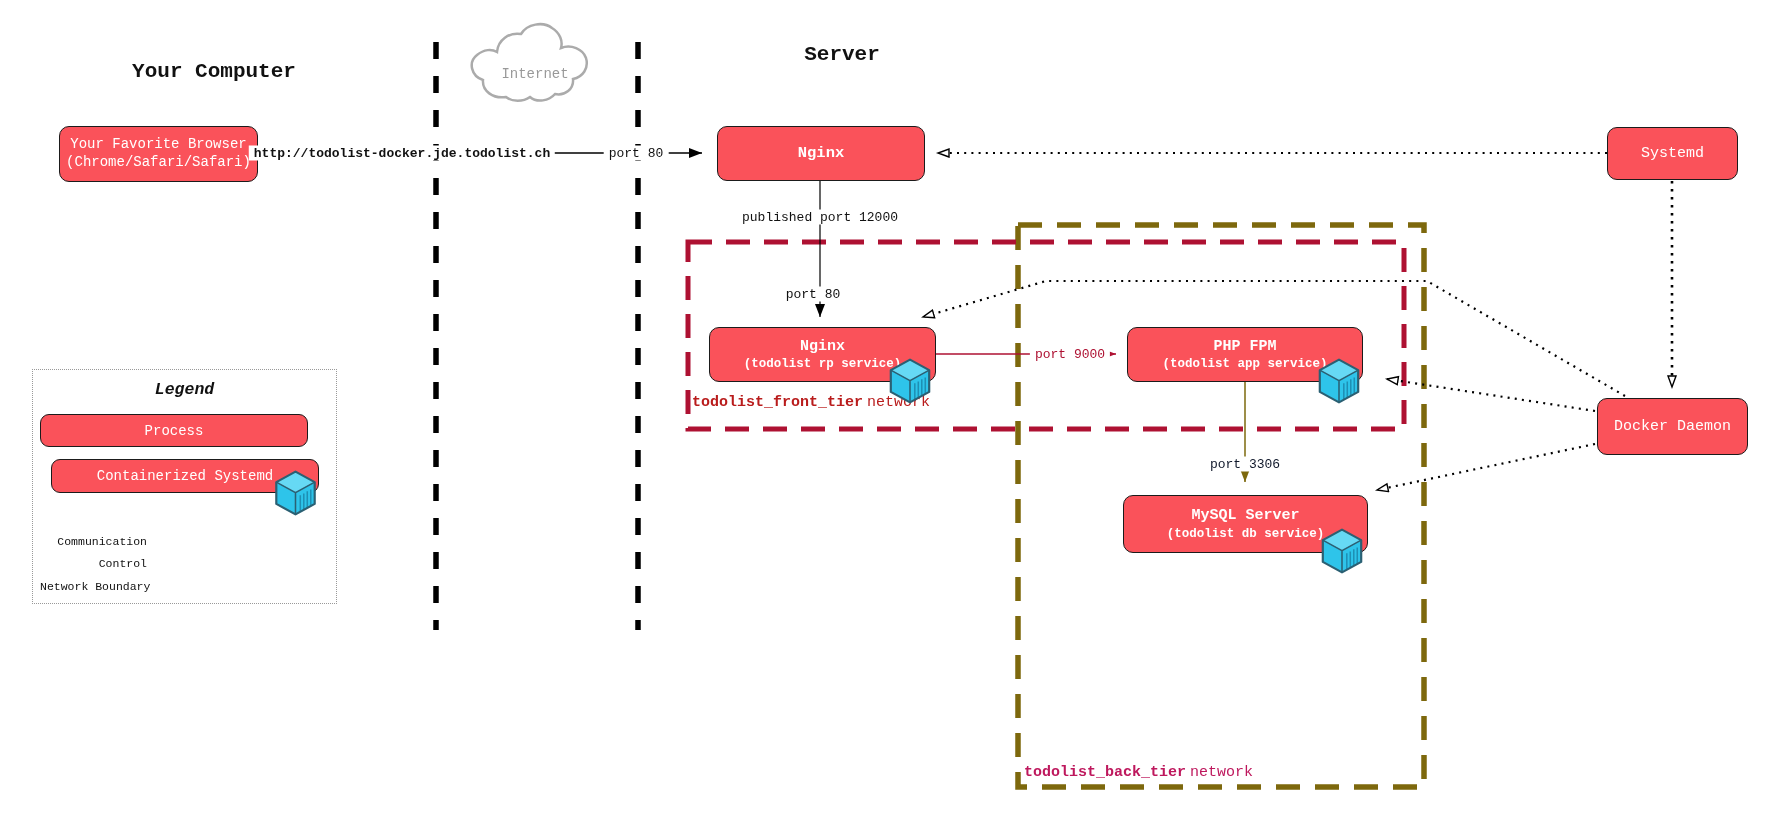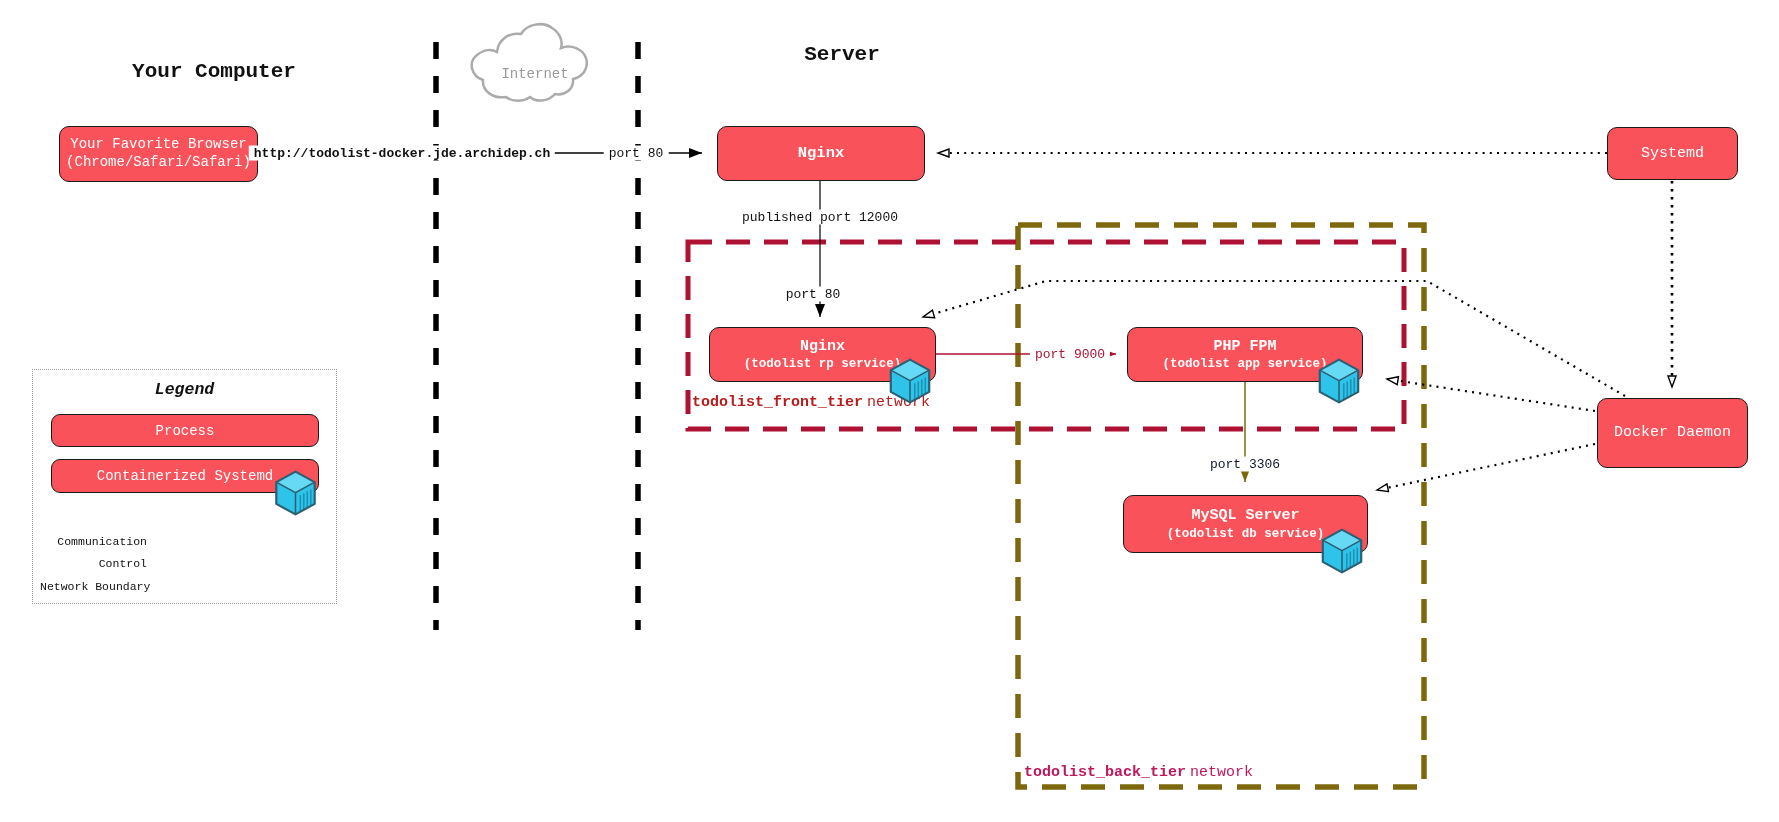--- a/index.html
+++ b/index.html
@@ -112,21 +112,21 @@
   </div>
 
   <div class="node" style="left:717px;top:126px;width:208px;height:55px;">
     <span class="node-bold-single">Nginx</span>
   </div>
 
   <div class="node" style="left:1607px;top:127px;width:131px;height:53px;">
     <span class="plain">Systemd</span>
   </div>
 
-  <div class="node" style="left:1597px;top:398px;width:151px;height:70px;">
+  <div class="node" style="left:1597px;top:398px;width:151px;height:57px;">
     <span class="plain">Docker Daemon</span>
   </div>
 
   <div class="node" style="left:709px;top:327px;width:227px;height:55px;">
     <span class="t1">Nginx</span>
     <span class="t2">(todolist rp service)</span>
   </div>
   <svg class="icon" style="left:887px;top:357px;" width="46" height="48">
     <use href="#cube" width="46" height="48"></use>
   </svg>
@@ -140,38 +140,38 @@
   </svg>
 
   <div class="node" style="left:1123px;top:495px;width:245px;height:58px;">
     <span class="t1">MySQL Server</span>
     <span class="t2">(todolist db service)</span>
   </div>
   <svg class="icon" style="left:1319px;top:527px;" width="46" height="48">
     <use href="#cube" width="46" height="48"></use>
   </svg>
 
-  <div class="linelabel bold" style="left:402px;top:153px;">http://todolist-docker.jde.archidep.ch</div>
+  <div class="linelabel bold" style="left:402px;top:153px;">http://todolist-docker.jde.todolist.ch</div>
   <div class="linelabel" style="left:636px;top:153px;">port 80</div>
   <div class="linelabel" style="left:820px;top:217px;">published port 12000</div>
   <div class="linelabel" style="left:813px;top:294px;">port 80</div>
   <div class="linelabel" style="left:1070px;top:354px;color:#AE1132;">port 9000</div>
   <div class="linelabel" style="left:1245px;top:464px;color:#0f172a;">port 3306</div>
 
   <div class="netlabel" style="left:692px;top:394px;color:#b91c1c;">
     <b>todolist_front_tier</b><span class="suffix">network</span>
   </div>
   <div class="netlabel" style="left:1024px;top:764px;color:#be185d;">
     <b>todolist_back_tier</b><span class="suffix">network</span>
   </div>
 
   <div class="legend">
     <div class="legend-title">Legend</div>
   </div>
-  <div class="legend-node" style="left:51px;top:414px;width:268px;height:33px;z-index:2;">
+  <div class="legend-node" style="left:40px;top:414px;width:268px;height:33px;z-index:2;">
     <span>Process</span>
   </div>
   <div class="legend-node" style="left:51px;top:459px;width:268px;height:34px;z-index:2;">
     <span>Containerized Systemd</span>
   </div>
   <svg class="icon" style="left:273px;top:469px;" width="45" height="48">
     <use href="#cube" width="45" height="48"></use>
   </svg>
   <div class="legend-row-label" style="left:40px;top:541px;width:107px;z-index:2;">Communication</div>
   <div class="legend-row-label" style="left:40px;top:563px;width:107px;z-index:2;">Control</div>

